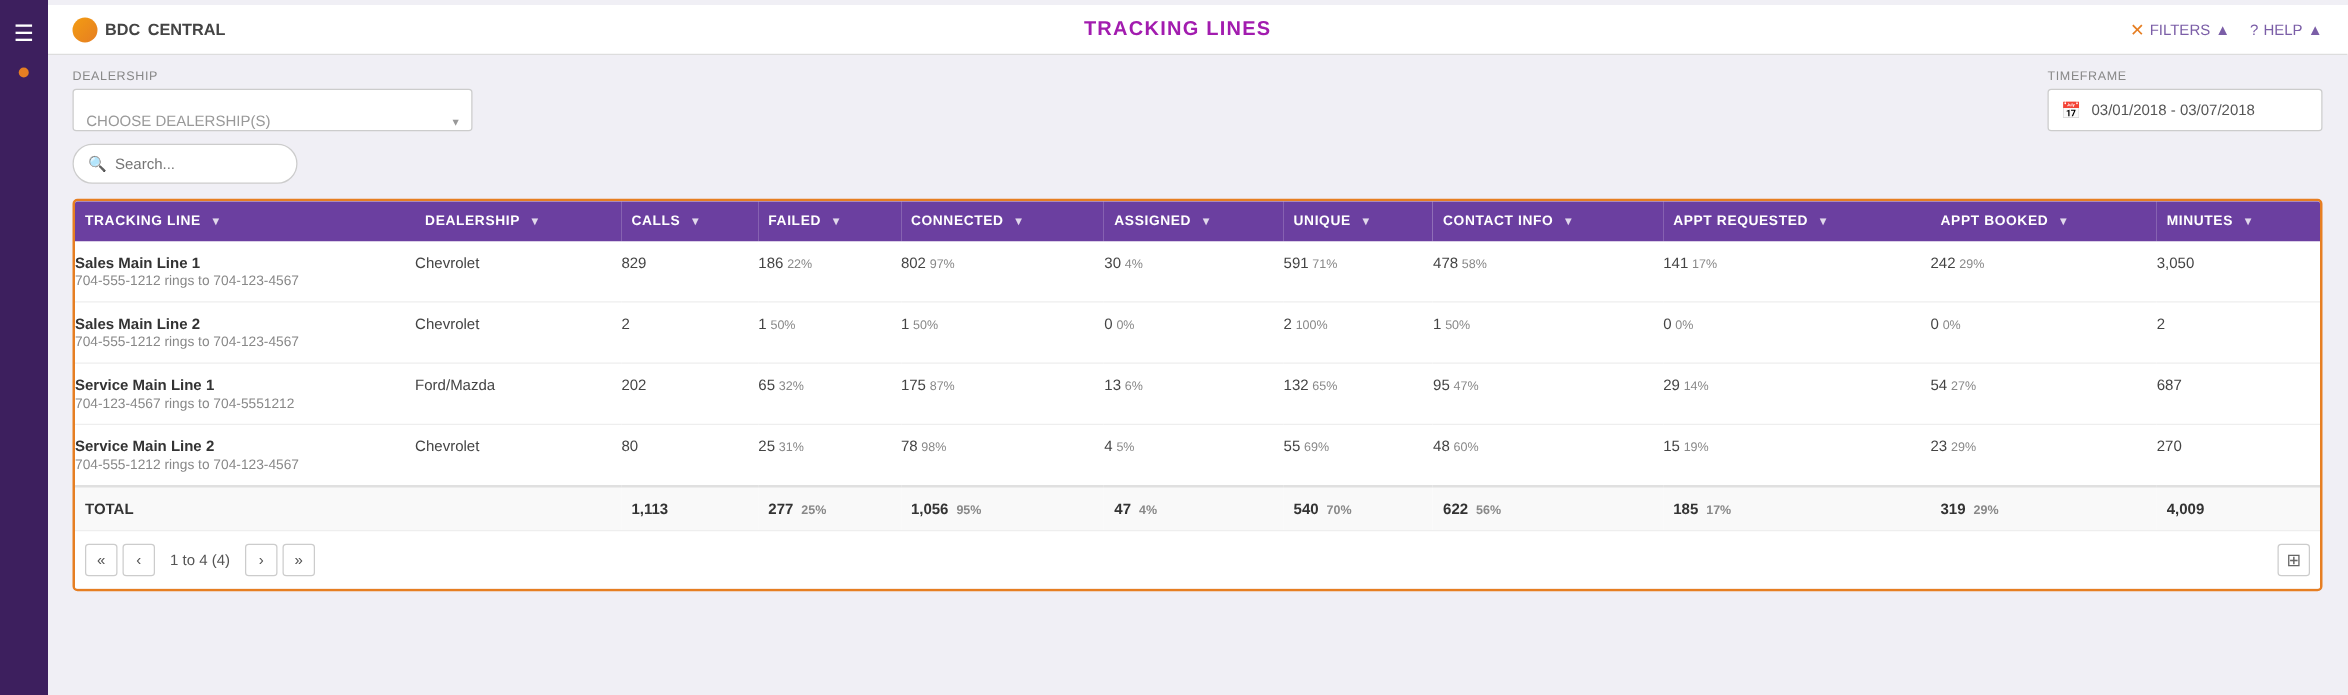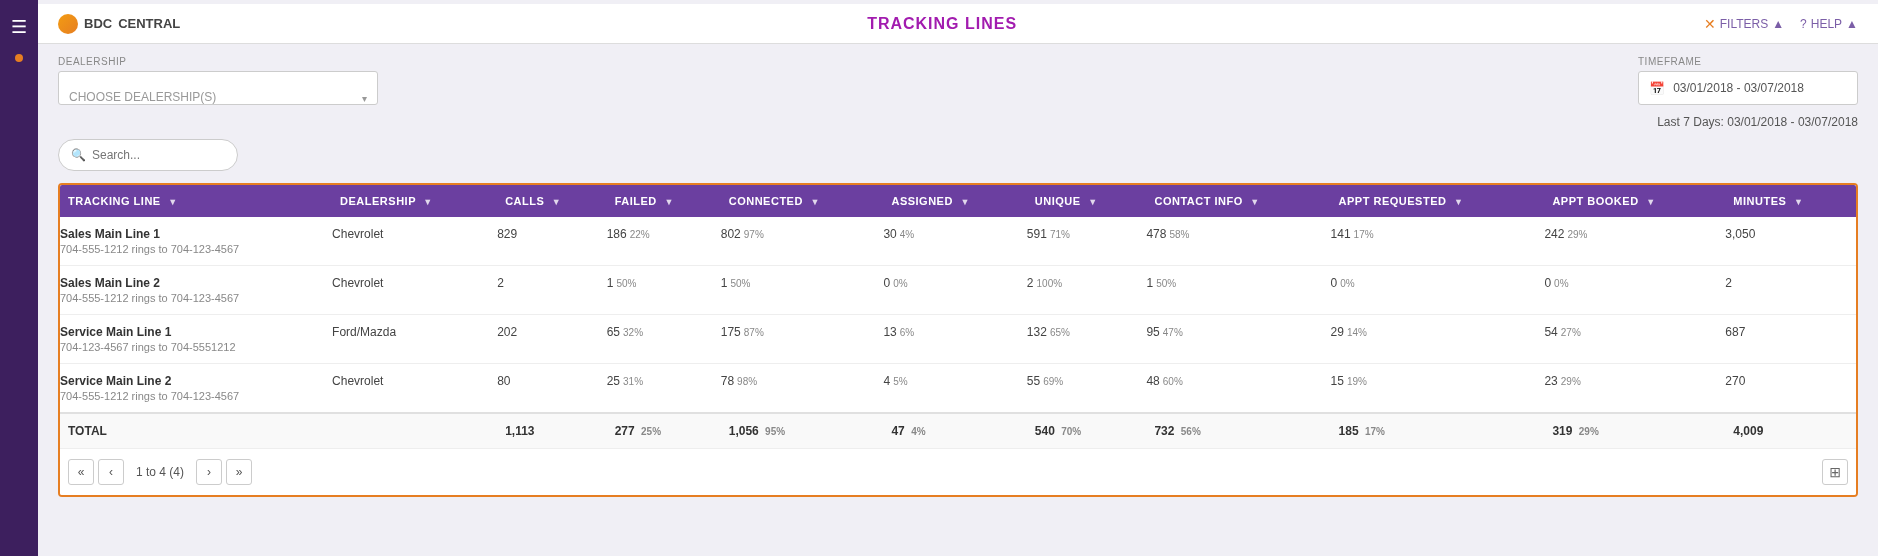--- a/index.html
+++ b/index.html
@@ -321,21 +321,20 @@
     </div>
     <div class="filter-group timeframe-group">
       <div class="filter-label">TIMEFRAME</div>
       <div class="timeframe-input">
         <span class="calendar-icon">📅</span>
         <span>03/01/2018 - 03/07/2018</span>
       </div>
     </div>
   </div>
 
-  <div class="date-range-label">Last 7 Days: 03/01/2018 - 03/07/2018</div>
 
   <div class="search-container">
     <div class="search-box">
       <span class="search-icon">🔍</span>
       <input class="search-input" type="text" placeholder="Search..." style="">
     </div>
   </div>
 
   <div class="table-wrapper">
     <table>
@@ -469,21 +468,21 @@
           </td>
           <td>
             <span>47</span>
             <span class="pct">4%</span>
           </td>
           <td>
             <span>540</span>
             <span class="pct">70%</span>
           </td>
           <td>
-            <span>732</span>
+            <span>622</span>
             <span class="pct">56%</span>
           </td>
           <td>
             <span>185</span>
             <span class="pct">17%</span>
           </td>
           <td>
             <span>319</span>
             <span class="pct">29%</span>
           </td>

